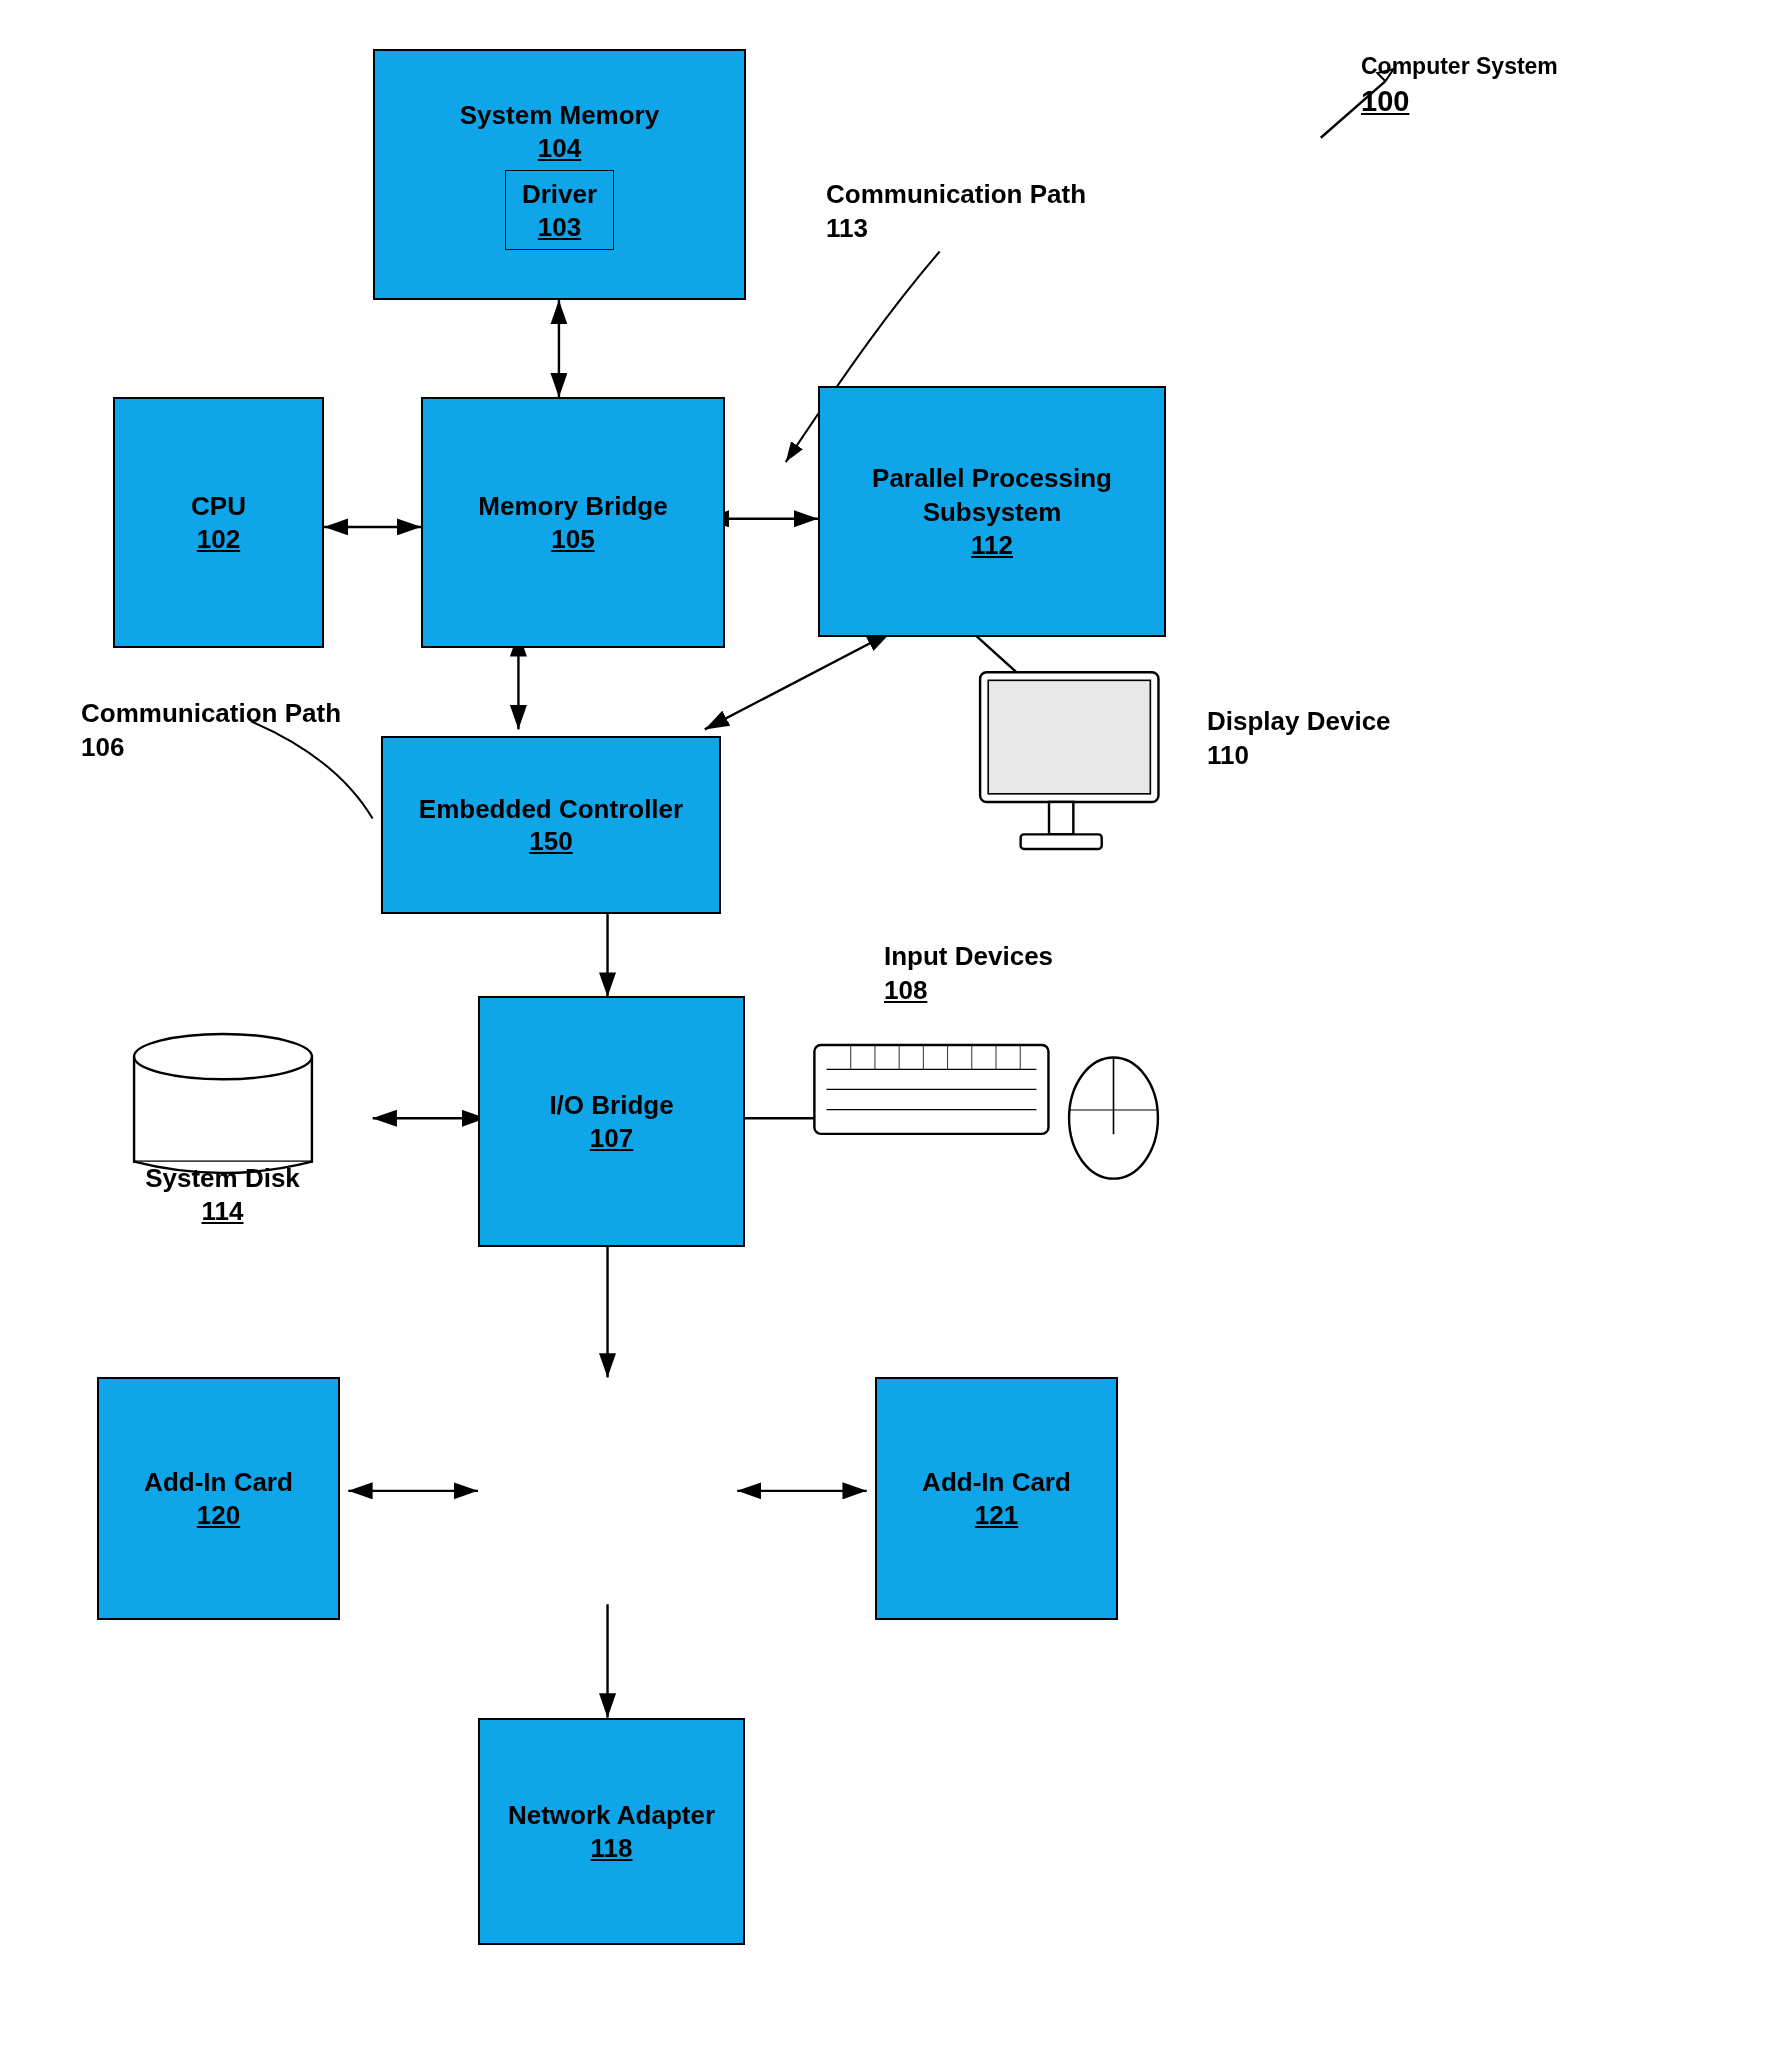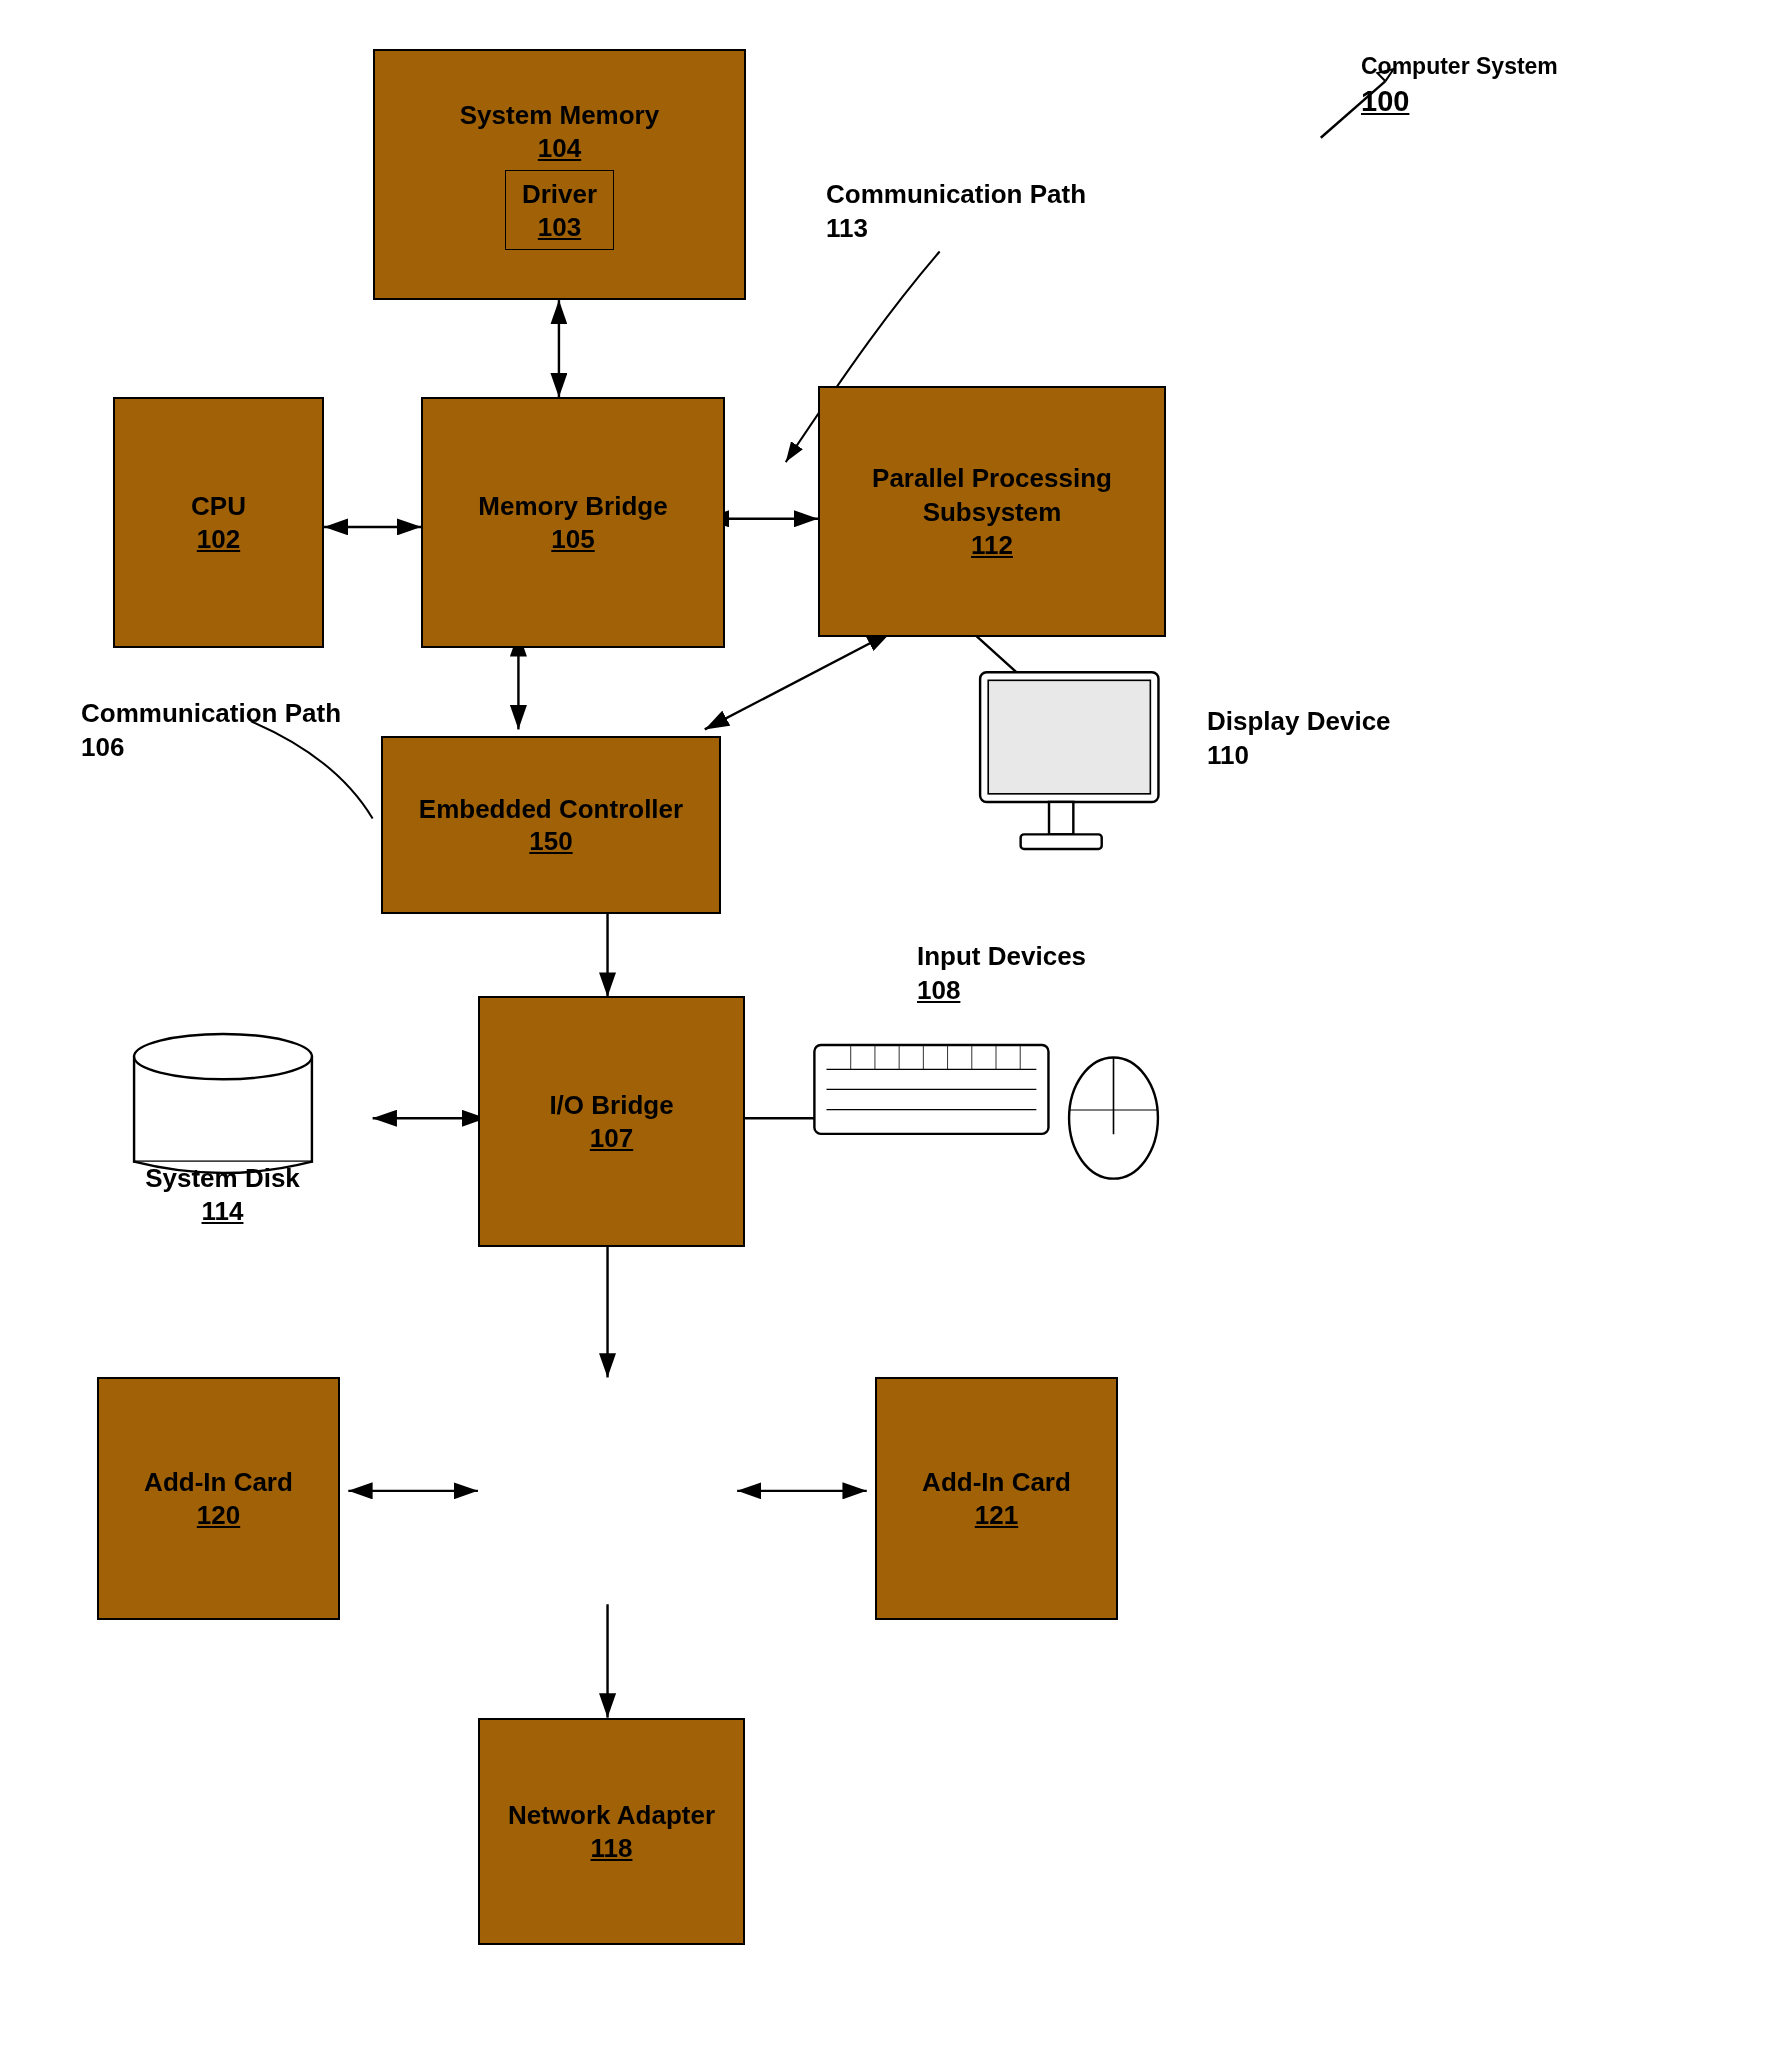--- a/index.html
+++ b/index.html
@@ -12,21 +12,21 @@
       overflow: hidden;
     }
     .diagram-container {
       position: relative;
       width: 1791px;
       height: 2068px;
     }
     .box {
       position: absolute;
       border: 2.4px solid #000;
-      background: #a16207;
+      background: #0ea5e9;
       display: flex;
       flex-direction: column;
       align-items: center;
       justify-content: center;
       text-align: center;
     }
     .box-label {
       font-size: 26px;
       font-weight: bold;
       line-height: 1.3;
@@ -192,21 +192,21 @@
       <ellipse cx="120" cy="50" rx="110" ry="28" fill="white" stroke="#000" stroke-width="3"></ellipse>
 
       <path d="M 10 180 Q 120 208 230 180" stroke="#000" stroke-width="3" fill="white"></path>
     </svg>
     <div style="margin-top:-16px; text-align:center;">
       <div class="box-label">System Disk</div>
       <div class="box-num">114</div>
     </div>
   </div>
 
-  <div class="label-text" style="left:917px; top:940px;">
+  <div class="label-text" style="left:884px; top:940px;">
     <span style="display:block;">Input Devices</span>
     <span style="text-decoration:underline;">108</span>
   </div>
 
   <svg style="position:absolute; left:810px; top:1037px; width:259px; height:113px;" viewBox="0 0 320 140" width="259" height="113">
     <rect x="5" y="10" width="290" height="110" rx="8" fill="white" stroke="#000" stroke-width="3"></rect>
 
     <line x1="20" y1="40" x2="280" y2="40" stroke="#000" stroke-width="1.5"></line>
     <line x1="20" y1="65" x2="280" y2="65" stroke="#000" stroke-width="1.5"></line>
     <line x1="20" y1="90" x2="280" y2="90" stroke="#000" stroke-width="1.5"></line>

